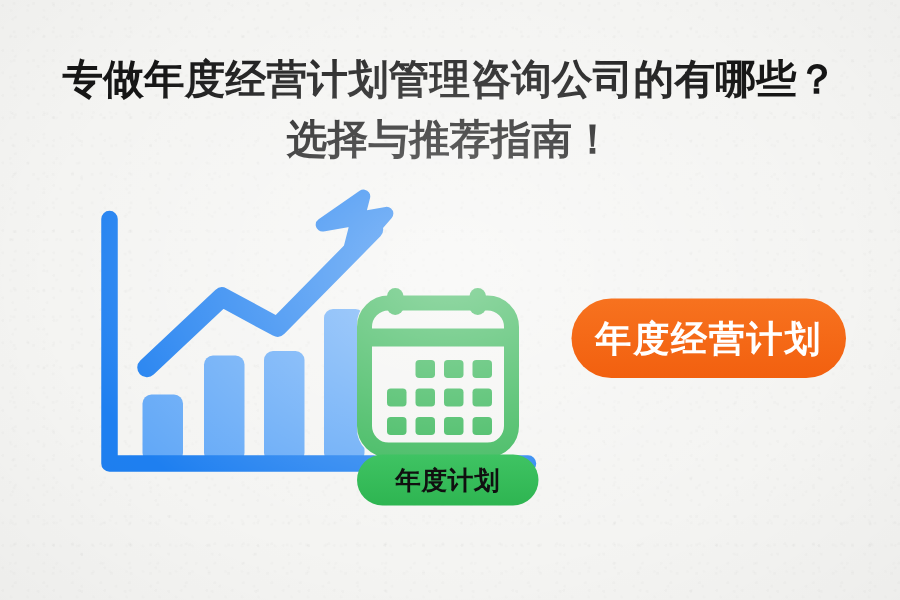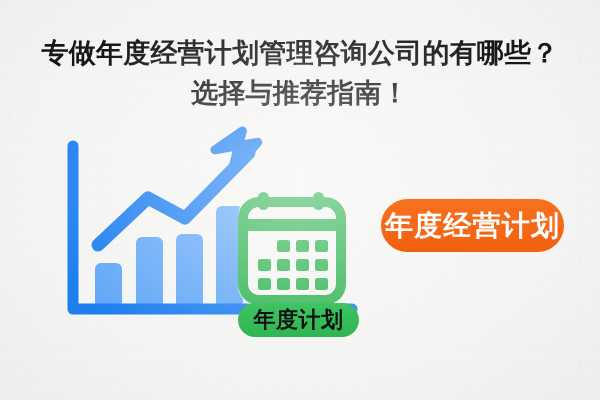--- a/index.html
+++ b/index.html
@@ -80,33 +80,33 @@
     box-sizing: border-box;
   }
   #pill-green {
     left: 238px;
     top: 303px;
     width: 121px;
     height: 34px;
     border-radius: 17px;
     background: linear-gradient(180deg, #3fc363 0%, #2eb551 100%);
     color: #101010;
-    font-size: 22px;
+    font-size: 17px;
     letter-spacing: .5px;
     z-index: 6;
   }
   #pill-orange {
     left: 381px;
     top: 199px;
     width: 183px;
     height: 53px;
     border-radius: 27px;
     background: linear-gradient(180deg, #f7721f 0%, #f2600f 100%);
     color: #ffffff;
-    font-size: 28px;
+    font-size: 24px;
     letter-spacing: 1.2px;
     z-index: 6;
   }
 </style>
 </head>
 <body>
 
 <div id="stage">
 
   <div id="grain"></div>

